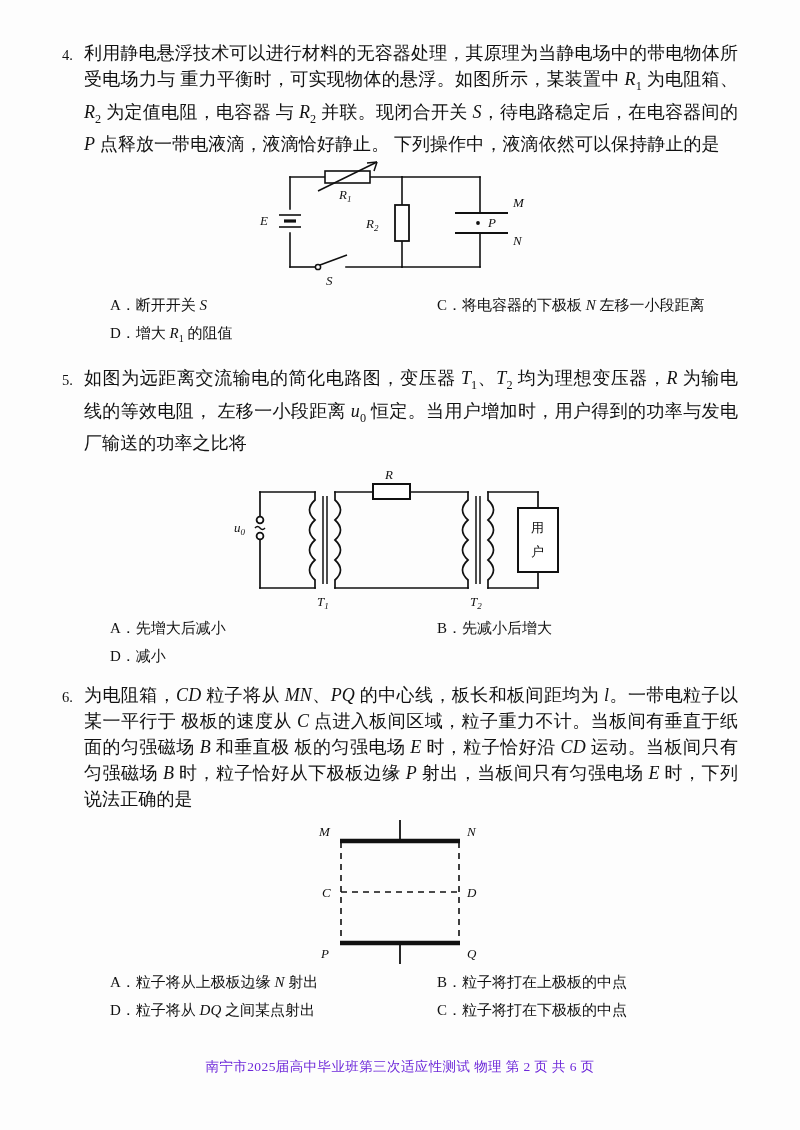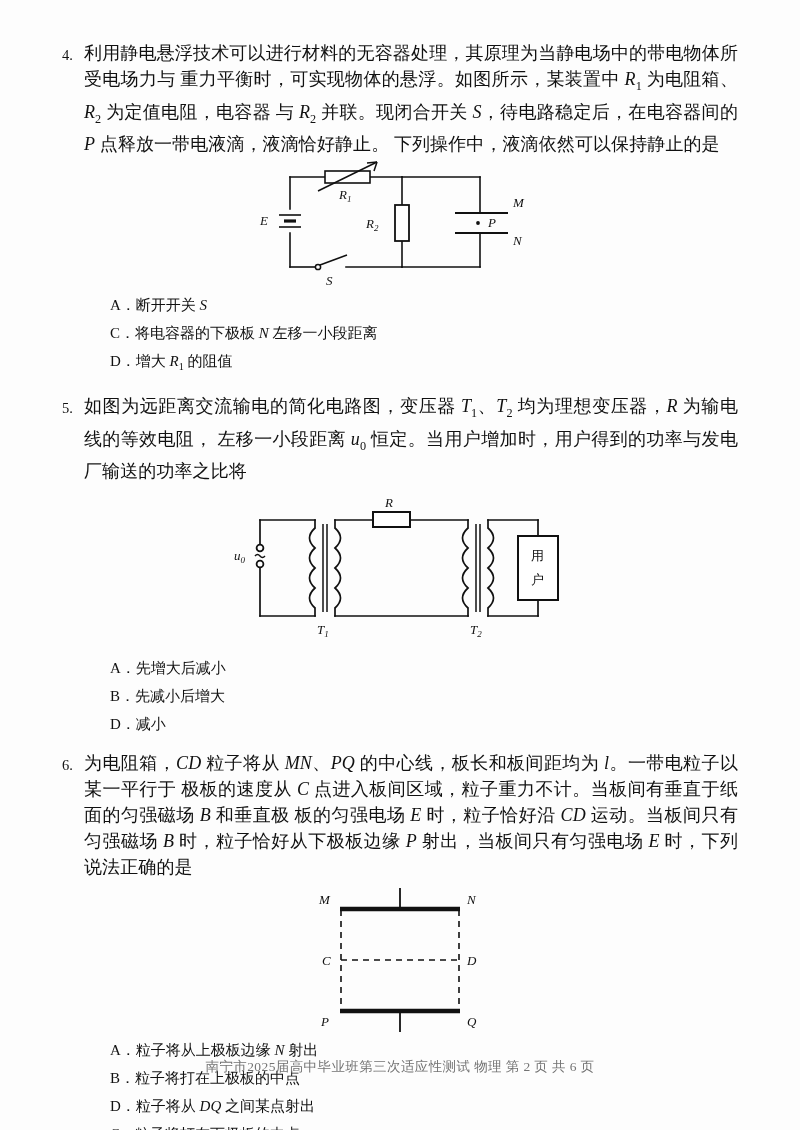--- a/index.html
+++ b/index.html
@@ -51,21 +51,20 @@
   }
   .q-text i, .opt i { font-family: "Liberation Serif", serif; font-style: italic; }
   sub { font-size: 0.68em; }
 
   
   .options {
     display: flex;
     flex-wrap: wrap;
     margin-left: 22px;
     margin-top: 2px;
-    flex-direction: column;
   }
   .opt {
     width: 50%;
     font-size: 15px;
     line-height: 28px;
     box-sizing: border-box;
     padding-left: 26px;
     white-space: nowrap;
   }
   .opt .lab { font-family: "Liberation Serif", serif; }
@@ -88,21 +87,21 @@
 
   
   .footer {
     position: absolute;
     left: 0;
     right: 0;
     top: 1058px;
     text-align: center;
     font-size: 13.5px;
     letter-spacing: 0.4px;
-    color: #737373;
+    color: #6d28d9;
   }
 </style>
 </head>
 <body>
 
 <div class="page">
 <div class="content">
 
   <div class="question">
     <div class="q-body">
@@ -245,21 +244,21 @@
           <line x1="250" y1="26" x2="250" y2="114" stroke="#111" stroke-width="1.5"></line>
         </g>
         <text class="lbl" x="240" y="136">T<tspan class="lbl-sub" dy="3">2</tspan></text>
 
         <rect x="288" y="38" width="40" height="64" fill="#fff" stroke="#111" stroke-width="2"></rect>
         <text class="cnlbl" x="301" y="62">用</text>
         <text class="cnlbl" x="301" y="86">户</text>
       </svg>
     </div>
 
-    <div class="options" style="margin-top:16px;">
+    <div class="options" style="margin-top:4px;">
       <div class="opt">
         <span class="lab">A．</span><span>先增大后减小</span>
       </div>
       <div class="opt">
         <span class="lab">B．</span><span>先减小后增大</span>
       </div>
       <div class="opt">
         <span class="lab">D．</span><span>减小</span>
       </div>
     </div>

